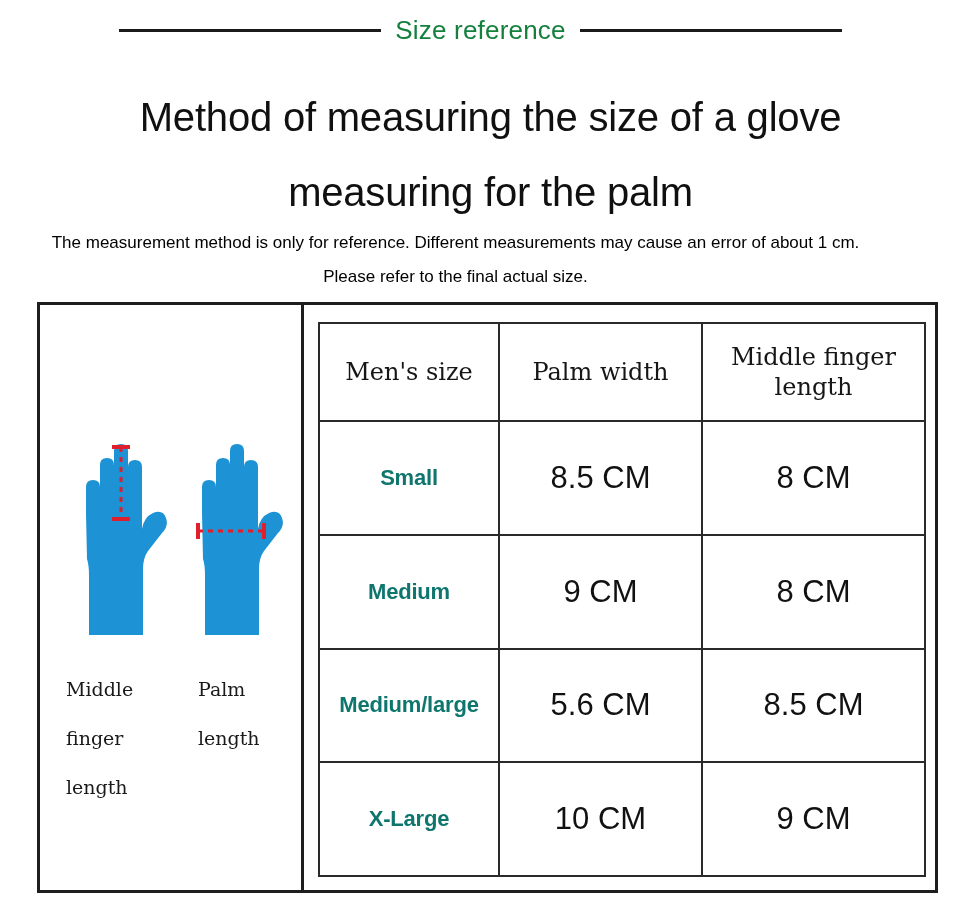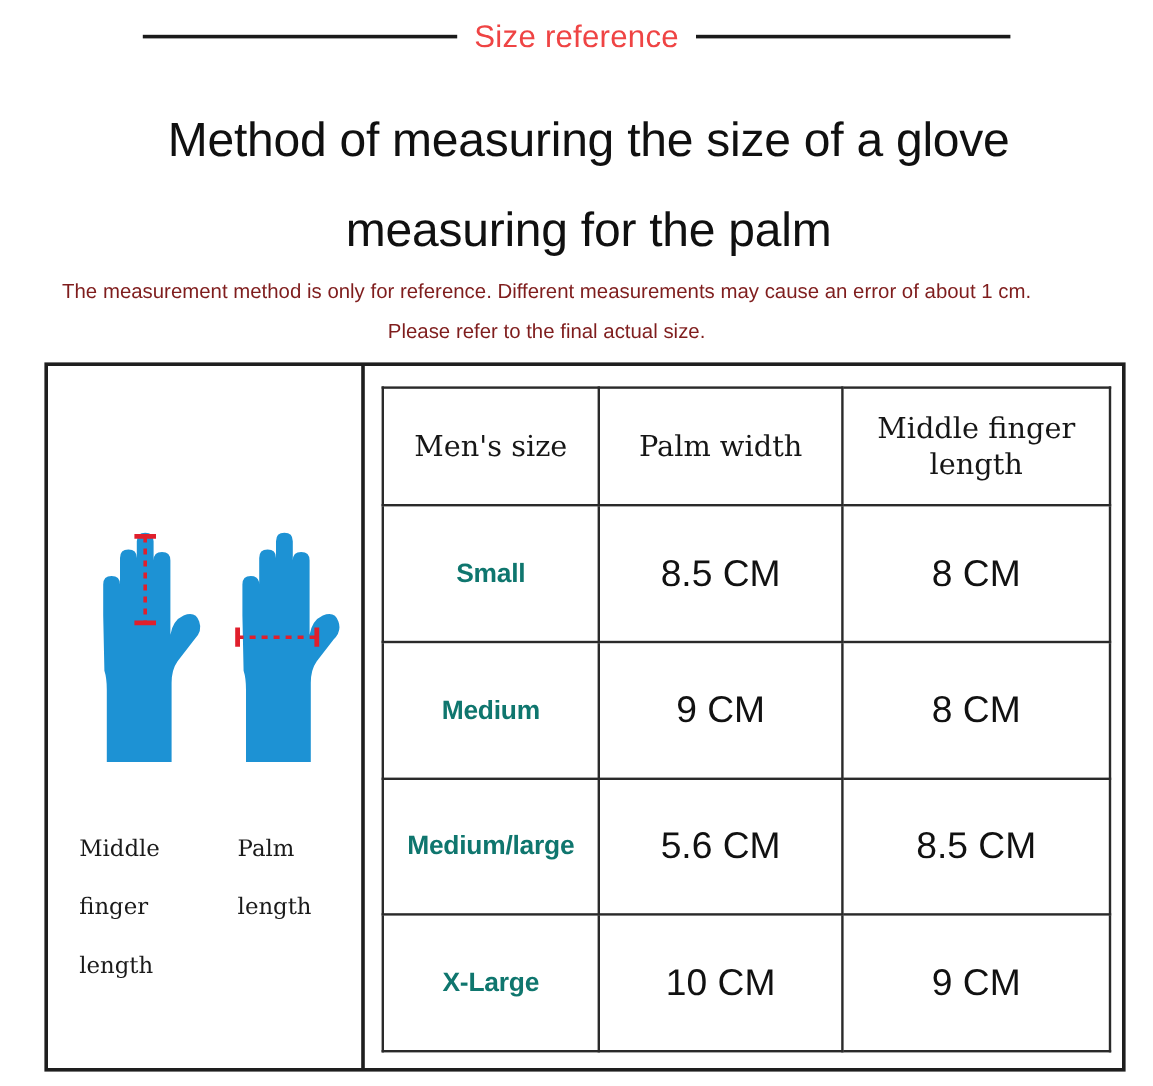--- a/index.html
+++ b/index.html
@@ -32,21 +32,21 @@
     height: 3px;
     background: #1a1a1a;
     flex: 0 0 auto;
   }
   .rule-left  { width: 262px; }
   .rule-right { width: 262px; }
   #title-text {
     font-size: 26px;
     font-weight: 400;
     letter-spacing: 0.2px;
-    color: #ef4444;
+    color: #15803d;
     white-space: nowrap;
     line-height: 1;
   }
 
   
   #headline {
     position: absolute;
     left: 0;
     top: 80px;
     width: 961px;
@@ -62,21 +62,21 @@
   
   #subnote {
     position: absolute;
     left: 0;
     top: 226px;
     width: 911px;
     text-align: center;
     font-size: 17px;
     font-weight: 400;
     line-height: 2.0;
-    color: #7f1d1d;
+    color: #000000;
   }
   #subnote .sn-line { display: block; }
 
   
   #frame {
     position: absolute;
     left: 37px;
     top: 302px;
     width: 901px;
     height: 591px;
@@ -106,21 +106,21 @@
   #gloves {
     position: absolute;
     left: 16px;
     top: 130px;
     width: 232px;
     height: 220px;
   }
   #glove-captions {
     position: absolute;
     left: 0;
-    top: 378px;
+    top: 360px;
     width: 261px;
     height: 140px;
     font-family: "DejaVu Serif", serif;
     font-size: 19px;
     color: #1a1a1a;
   }
   .caption-col {
     position: absolute;
     line-height: 49px;
   }

